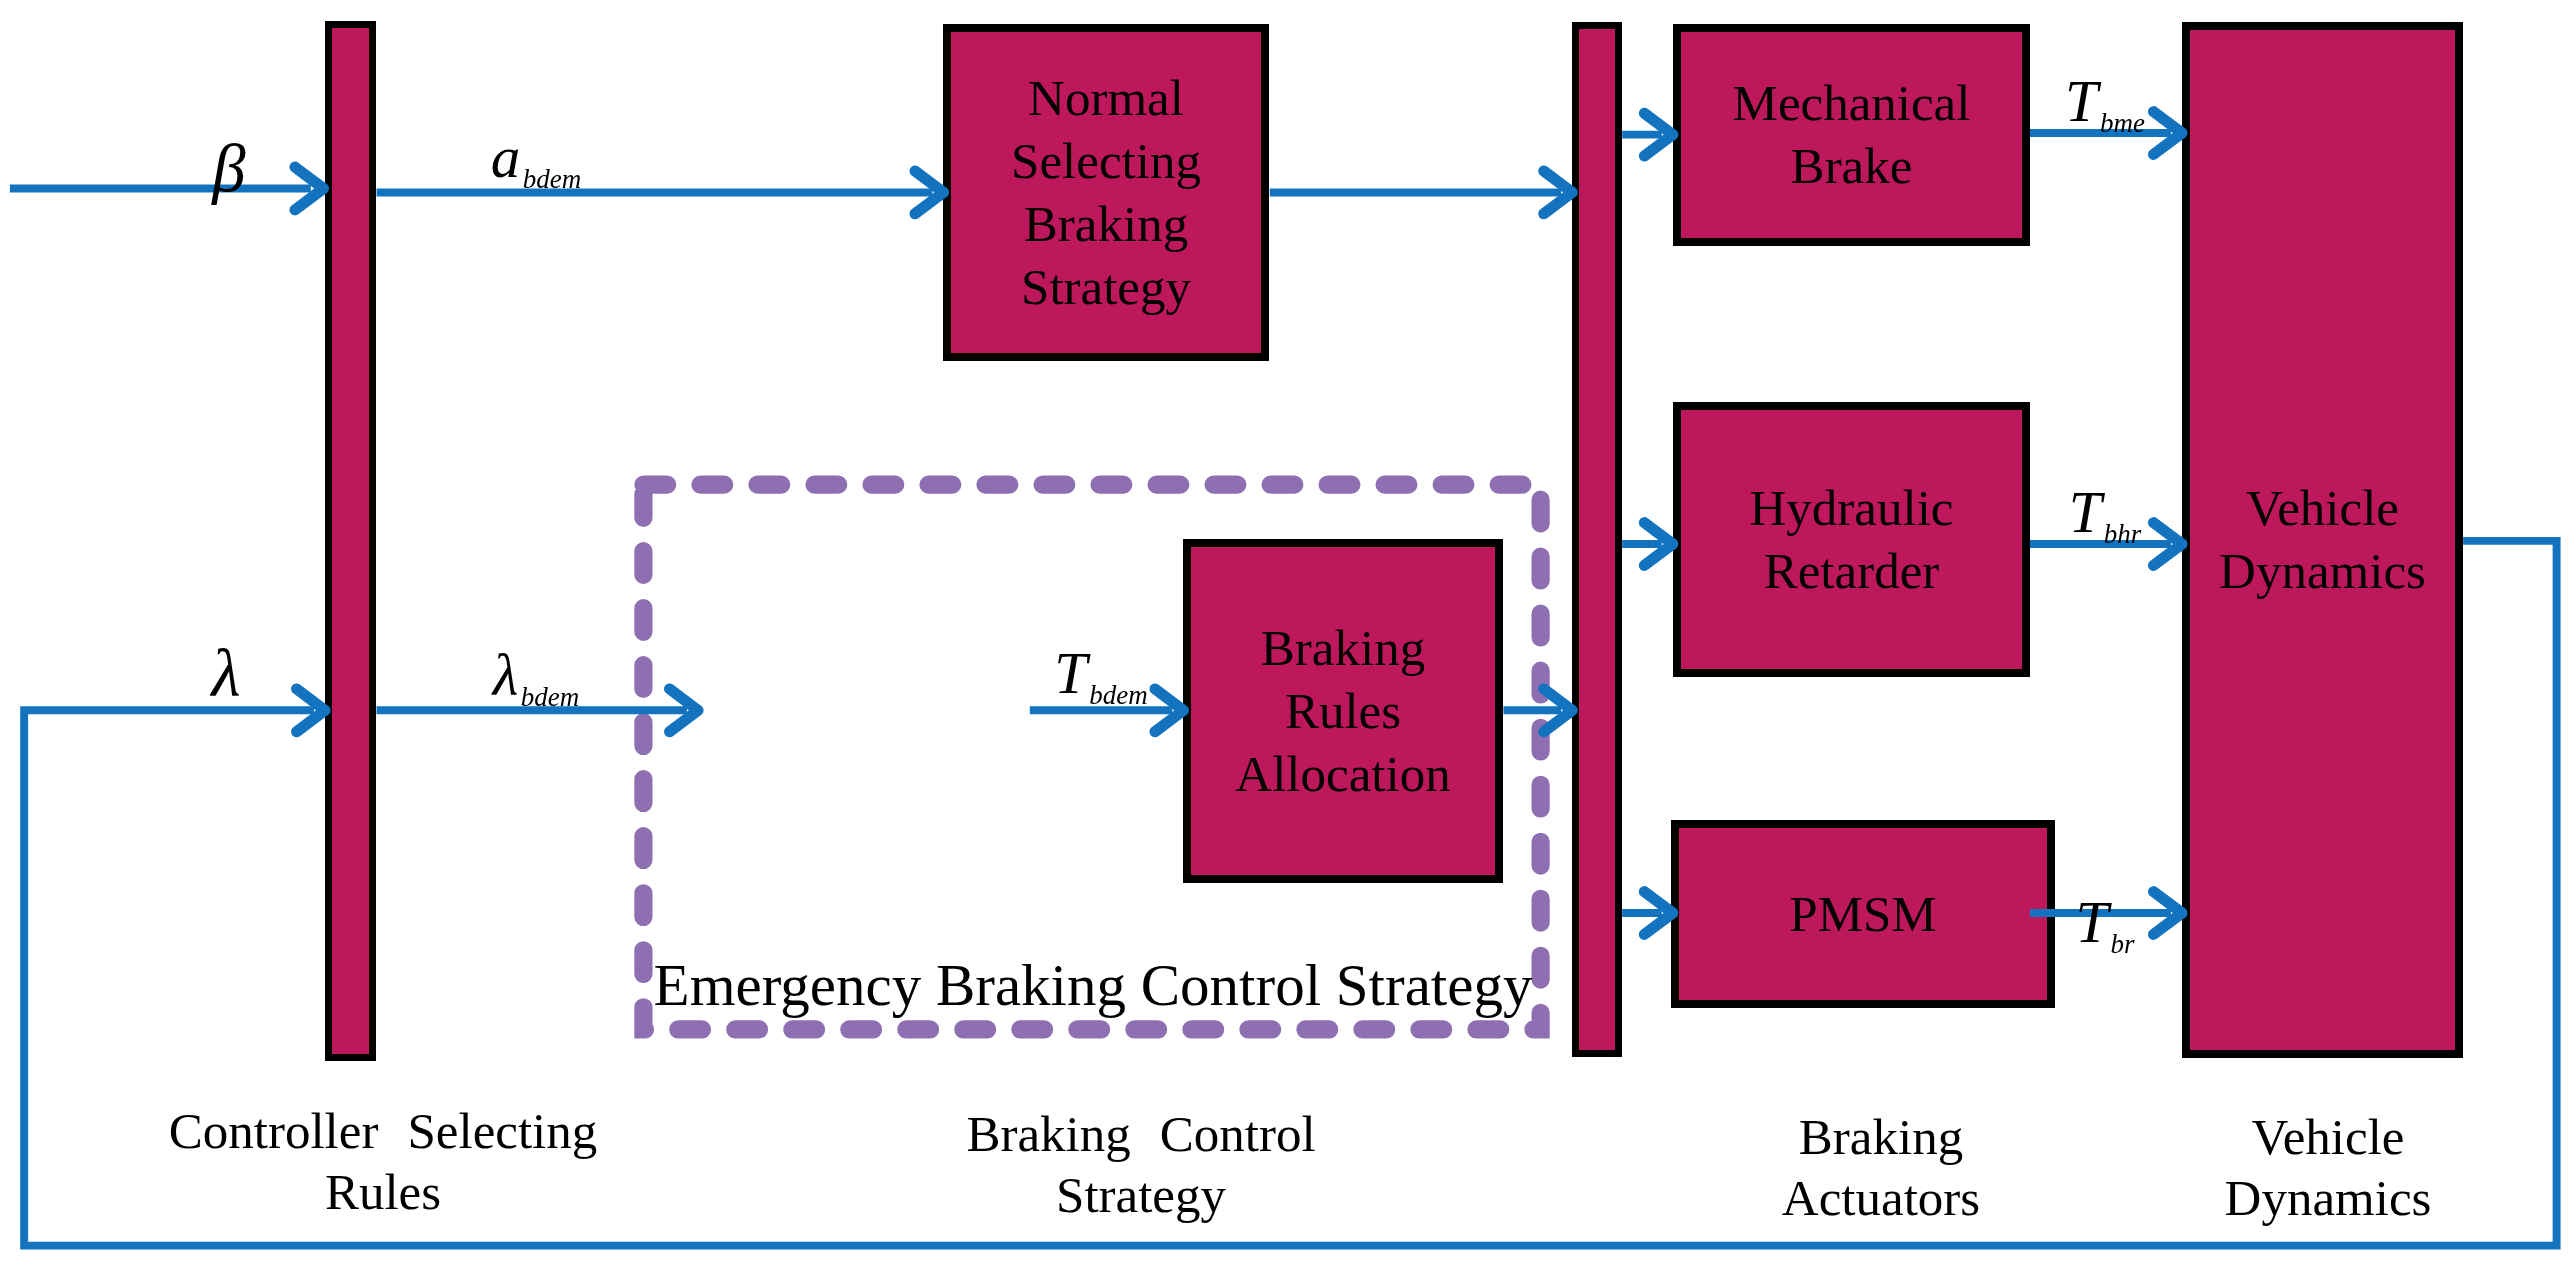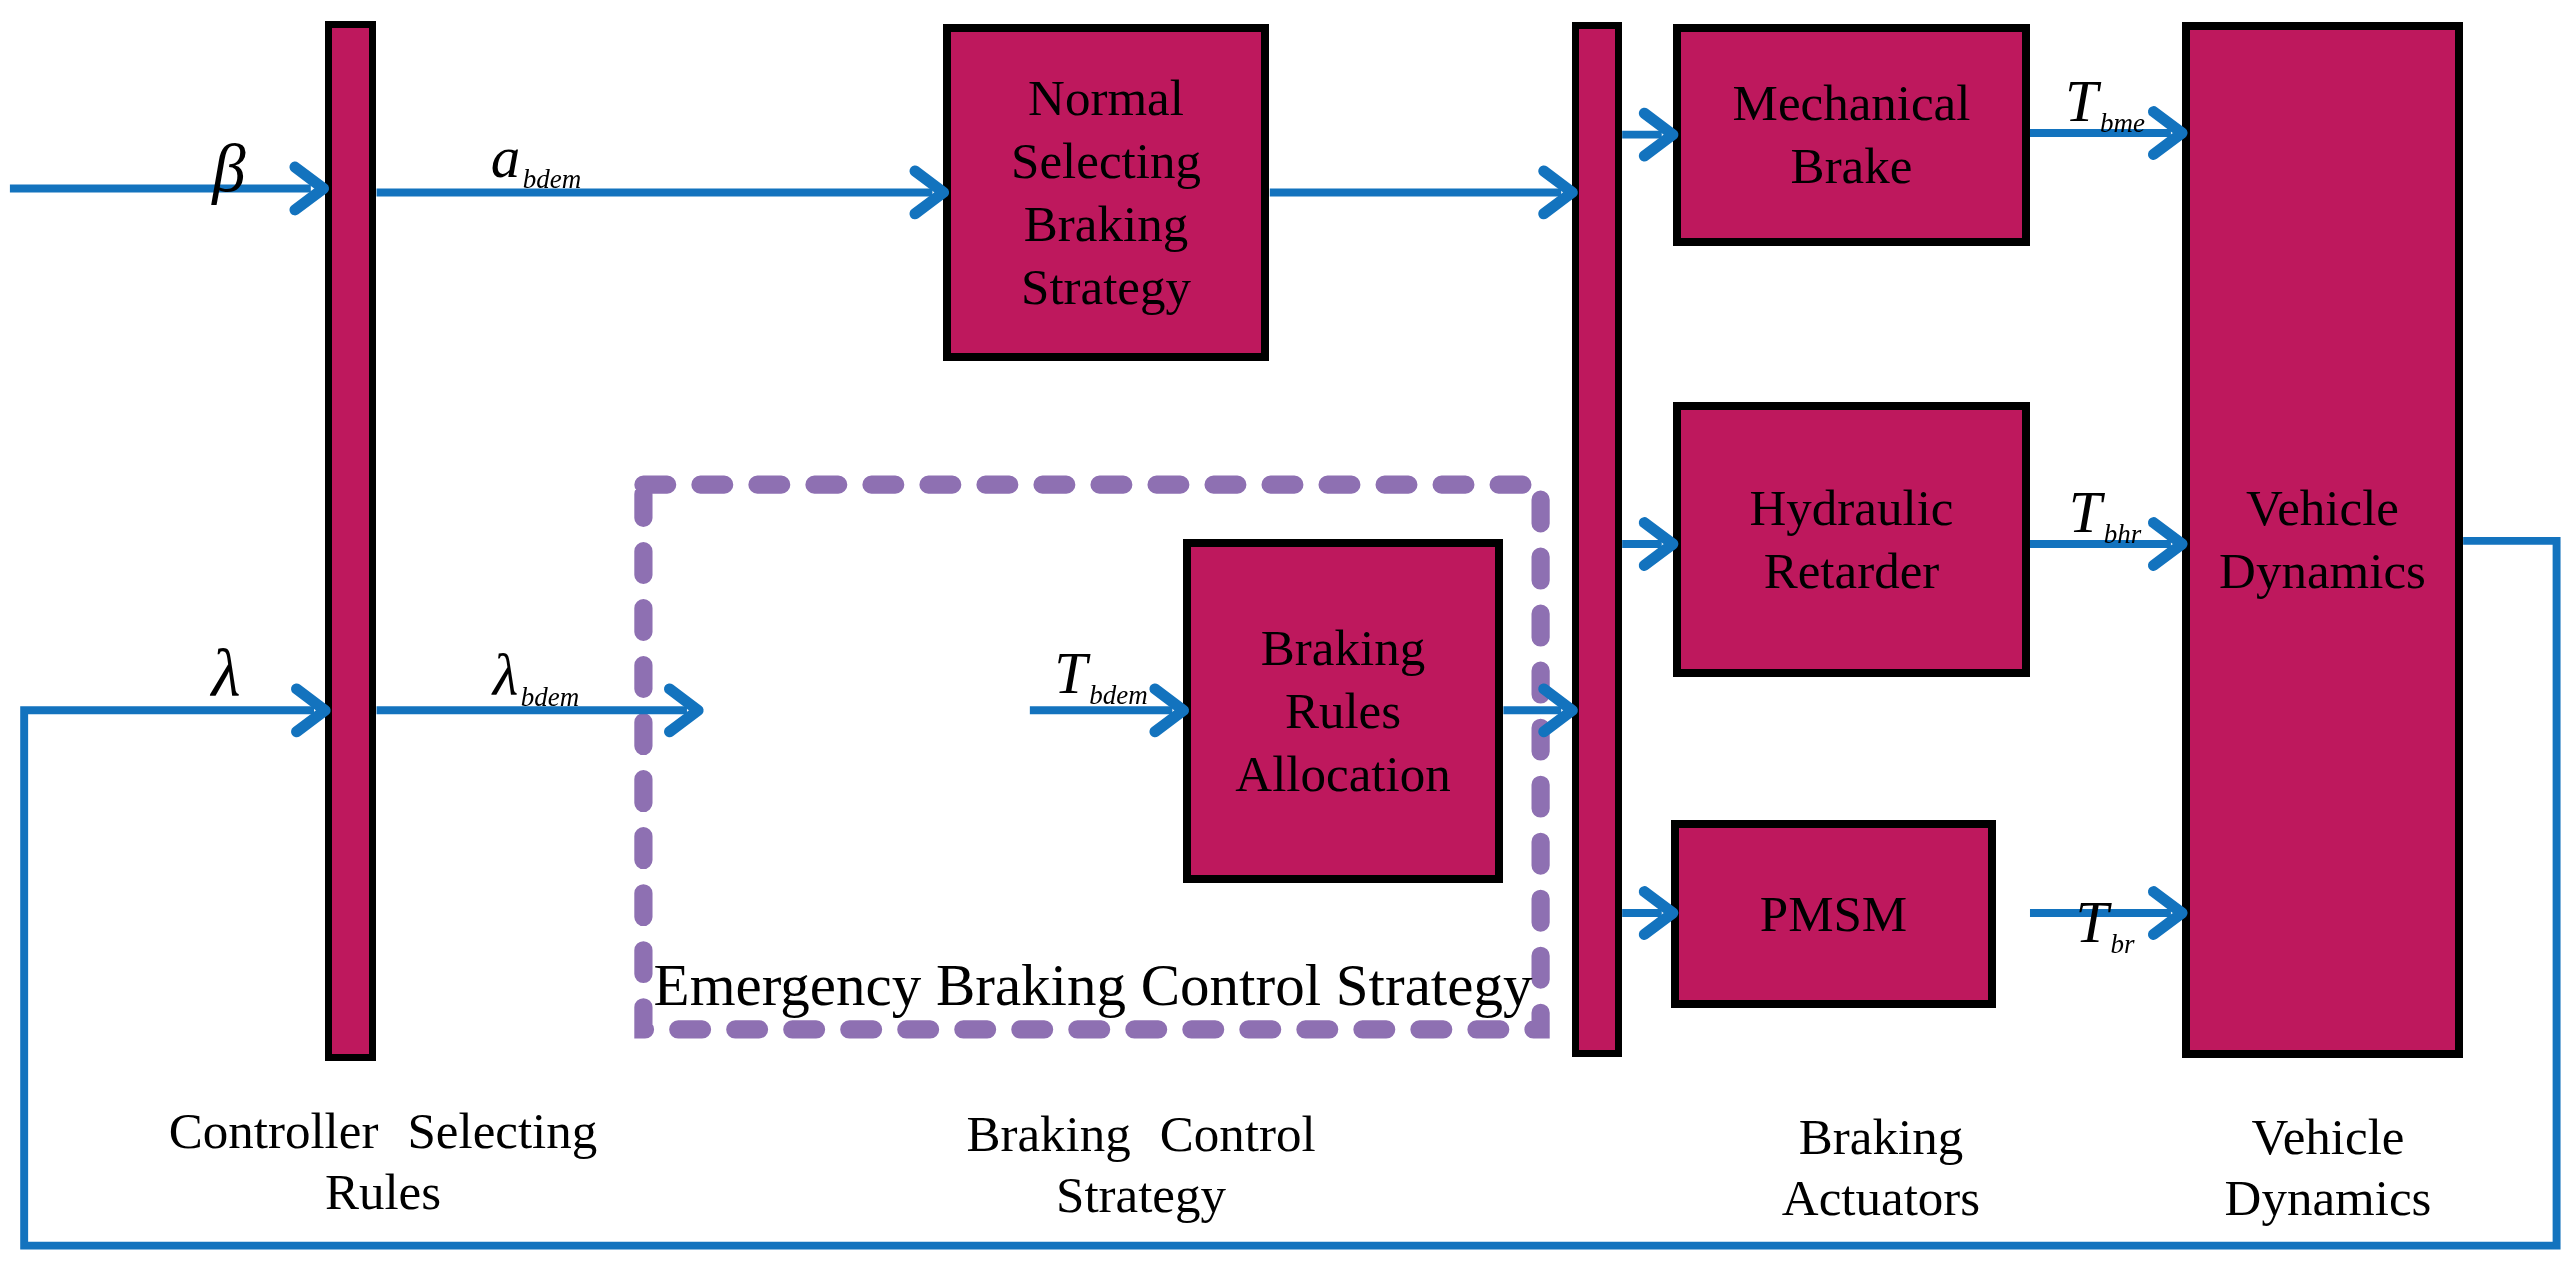--- a/index.html
+++ b/index.html
@@ -39,21 +39,21 @@
     white-space:nowrap;
   }
   .bar{border-width:7.1px;}
   #bar-controller   {left:325px;  top:21.4px;  width:51px;  height:1040px;}
   #block-normal     {left:943px; top:24px;  width:326px; height:337px;}
   #block-sliding    {left:698px;  top:539px; width:332px; height:344px;}
   #block-allocation {left:1183px; top:539px; width:320px; height:344px;}
   #bar-strategy     {left:1572px; top:22px;  width:50px;  height:1035px;}
   #block-mechanical {left:1673px; top:24px;  width:357px; height:222px;}
   #block-hydraulic  {left:1673px; top:402px; width:357px; height:275px;}
-  #block-pmsm       {left:1671px; top:820px;width:325px; height:188px;}
+  #block-pmsm       {left:1671px; top:820px;width:384px; height:188px;}
   #block-vehicle    {left:2182px; top:22px;  width:281px; height:1036px;}
 
   
   svg.overlay{
     position:absolute;left:0;top:0;z-index:4;
     pointer-events:none;
   }
   .wire{stroke:var(--blue);stroke-width:10;fill:none;}
   .head{stroke:var(--blue);stroke-width:14;fill:none;stroke-linecap:round;stroke-linejoin:round;}
   .dashed-group{

